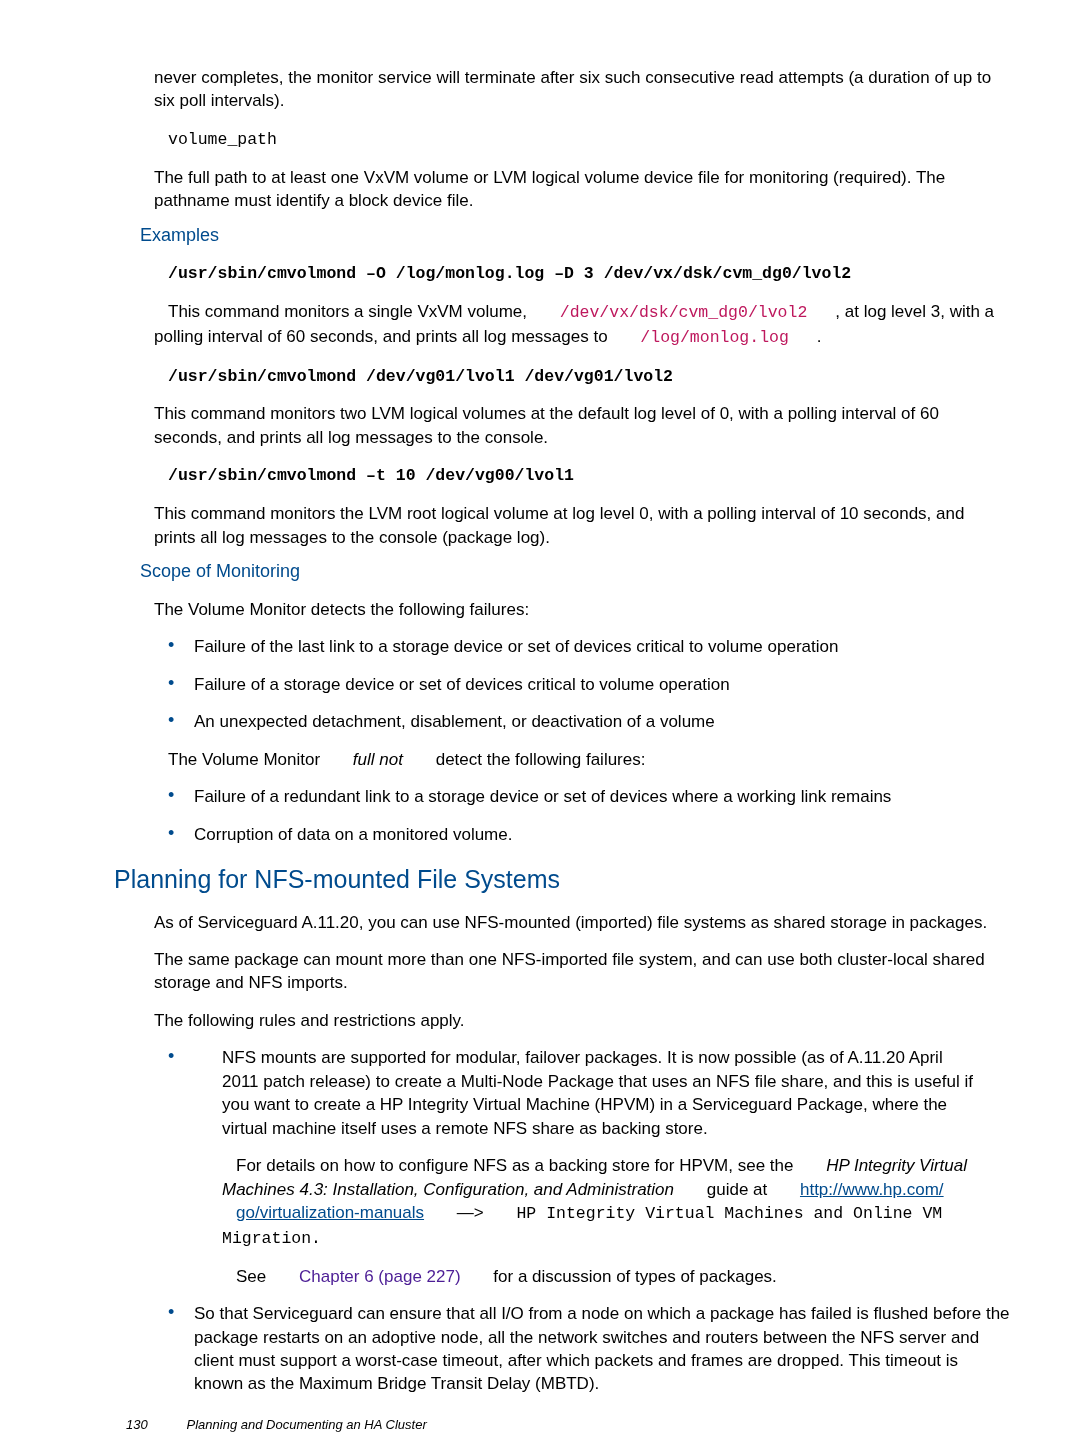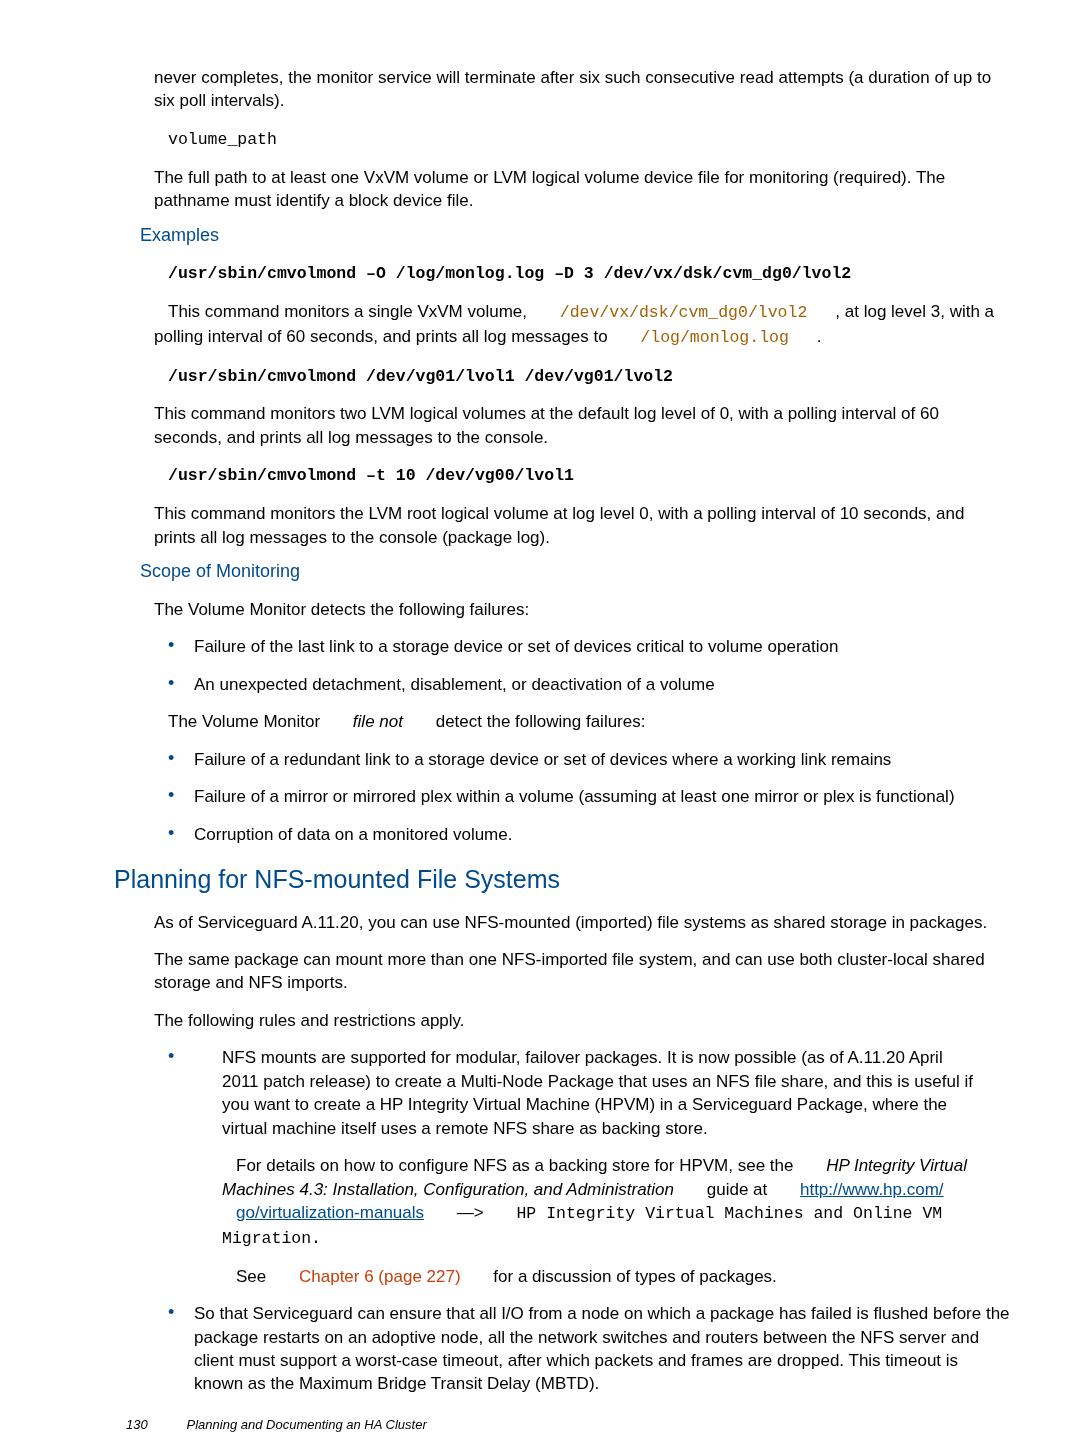--- a/index.html
+++ b/index.html
@@ -19,23 +19,23 @@
   h3.sub { color: #004b8d; font-weight: normal; font-size: 18px; margin: 8px 0 6px 0; }
   h2.section { color: #004b8d; font-weight: normal; font-size: 25px; margin: 16px 0 10px 16px; }
   ul { list-style: none; margin: 6px 0 10px 0; }
   ul li { position: relative; padding-left: 40px; margin-bottom: 9px; }
   ul li::before {
     content: "•"; position: absolute; left: 14px; top: 0;
     color: #004b8d; font-size: 18px; line-height: 1.2;
   }
   .italic { font-style: italic; }
   a.link { color: #004b8d; text-decoration: underline; text-align: center; }
-  .xref { color: #c2410c; }
+  .xref { color: #4c1d95; }
   .footer { margin-top: 20px; font-size: 13px; font-style: italic; }
-  .greymono { color: #a16207; }
+  .greymono { color: #be185d; }
   .li-inner p { margin-bottom: 8px; }
 </style>
 </head>
 <body>
 
 <div class="indent-body">
   <p>never completes, the monitor service will terminate after six such consecutive read attempts (a duration of up to six poll intervals).</p>
   <p><span class="mono">volume_path</span></p>
   <p>The full path to at least one VxVM volume or LVM logical volume device file for monitoring (required). The pathname must identify a block device file.</p>
 
@@ -49,28 +49,28 @@
   <p><span class="bold-mono">/usr/sbin/cmvolmond /dev/vg01/lvol1 /dev/vg01/lvol2</span></p>
   <p>This command monitors two LVM logical volumes at the default log level of 0, with a polling interval of 60 seconds, and prints all log messages to the console.</p>
 
   <p><span class="bold-mono">/usr/sbin/cmvolmond –t 10 /dev/vg00/lvol1</span></p>
   <p>This command monitors the LVM root logical volume at log level 0, with a polling interval of 10 seconds, and prints all log messages to the console (package log).</p>
 
   <h3 class="sub">Scope of Monitoring</h3>
   <p>The Volume Monitor detects the following failures:</p>
   <ul>
     <li>Failure of the last link to a storage device or set of devices critical to volume operation</li>
+    <li>Failure of a storage device or set of devices critical to volume operation</li>
     <li>An unexpected detachment, disablement, or deactivation of a volume</li>
   </ul>
   <p>
-    <span>The Volume Monitor </span><span class="italic">file not</span><span> detect the following failures:</span>
+    <span>The Volume Monitor </span><span class="italic">full not</span><span> detect the following failures:</span>
   </p>
   <ul>
     <li>Failure of a redundant link to a storage device or set of devices where a working link remains</li>
-    <li>Failure of a mirror or mirrored plex within a volume (assuming at least one mirror or plex is functional)</li>
     <li>Corruption of data on a monitored volume.</li>
   </ul>
 </div>
 
 <h2 class="section">Planning for NFS-mounted File Systems</h2>
 
 <div class="indent-body">
   <p>As of Serviceguard A.11.20, you can use NFS-mounted (imported) file systems as shared storage in packages.</p>
   <p>The same package can mount more than one NFS-imported file system, and can use both cluster-local shared storage and NFS imports.</p>
   <p>The following rules and restrictions apply.</p>

